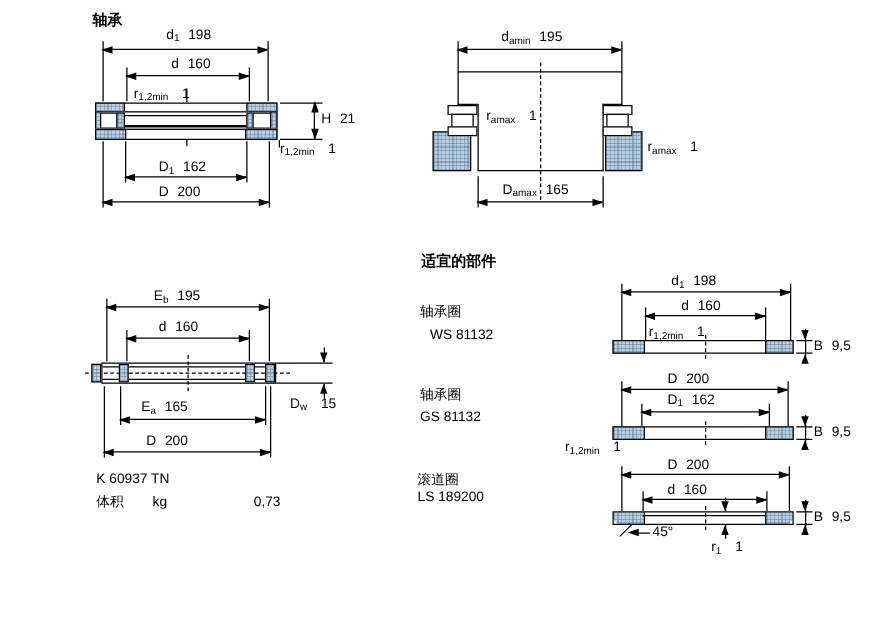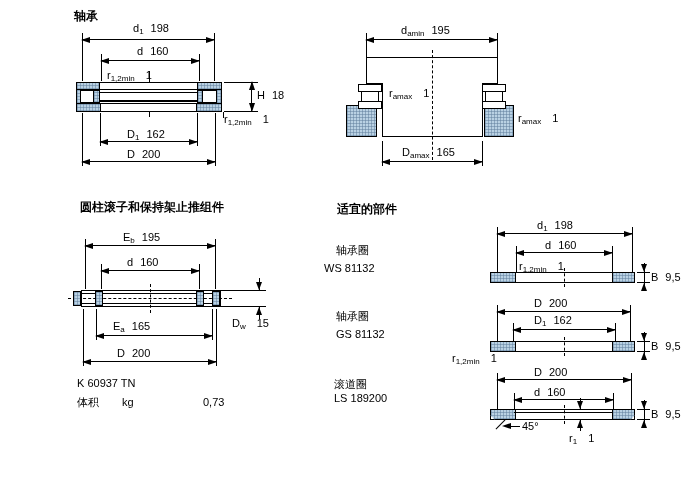--- a/index.html
+++ b/index.html
@@ -66,21 +66,21 @@
   <div class="hatch" style="left:197px;top:90px;width:6px;height:13px"></div>
   <div class="box" style="left:202px;top:90px;width:15px;height:13px"></div>
   <div class="hatch" style="left:216px;top:89px;width:6px;height:15px"></div>
   <div class="box" style="left:76px;top:103px;width:146px;height:9px"></div>
   <div class="hatch" style="left:76px;top:103px;width:25px;height:9px"></div>
   <div class="hatch" style="left:196px;top:103px;width:26px;height:9px"></div>
 
   <div class="hl" style="left:224px;top:82px;width:34px"></div>
   <div class="hl" style="left:224px;top:111px;width:34px"></div>
   <div class="dv" style="left:251px;top:82px;height:29px"></div>
-  <span class="lbl" style="left:257px;top:89px"><span>H</span><sub></sub><span class="val">18</span></span>
+  <span class="lbl" style="left:257px;top:89px"><span>H</span><sub></sub><span class="val">21</span></span>
 
   <div class="vl" style="left:223px;top:112px;height:6px"></div>
   <span class="lbl" style="left:224px;top:113px"><span>r</span><sub>1,2min</sub><span class="valg">1</span></span>
 
   <span class="lbl" style="left:127px;top:128px"><span>D</span><sub>1</sub><span class="val">162</span></span>
   <div class="dh" style="left:100px;top:141px;width:97px"></div>
   <div class="vl" style="left:100px;top:113px;height:33px"></div>
   <div class="vl" style="left:197px;top:113px;height:33px"></div>
 
   <span class="lbl" style="left:127px;top:148px"><span>D</span><sub></sub><span class="val">200</span></span>
@@ -115,21 +115,20 @@
   <div class="dashv" style="left:432px;top:50px;height:110px"></div>
 
   <span class="lbl" style="left:389px;top:87px"><span>r</span><sub>amax</sub><span class="valg">1</span></span>
   <span class="lbl" style="left:518px;top:112px"><span>r</span><sub>amax</sub><span class="valg">1</span></span>
 
   <span class="lbl" style="left:402px;top:146px"><span>D</span><sub>amax</sub><span class="val">165</span></span>
   <div class="dh" style="left:382px;top:161px;width:100px"></div>
   <div class="vl" style="left:382px;top:141px;height:25px"></div>
   <div class="vl" style="left:482px;top:141px;height:25px"></div>
 
-  <span class="lbl t" style="left:80px;top:201px">圆柱滚子和保持架止推组件</span>
 
   <span class="lbl" style="left:123px;top:231px"><span>E</span><sub>b</sub><span class="val">195</span></span>
   <div class="dh" style="left:85px;top:245px;width:130px"></div>
   <div class="vl" style="left:85px;top:239px;height:50px"></div>
   <div class="vl" style="left:215px;top:239px;height:50px"></div>
 
   <span class="lbl" style="left:127px;top:256px"><span>d</span><sub></sub><span class="val">160</span></span>
   <div class="dh" style="left:101px;top:270px;width:98px"></div>
   <div class="vl" style="left:101px;top:264px;height:25px"></div>
   <div class="vl" style="left:199px;top:264px;height:25px"></div>
@@ -162,21 +161,21 @@
   <div class="vl" style="left:83px;top:309px;height:57px"></div>
   <div class="vl" style="left:216px;top:309px;height:57px"></div>
 
   <span class="lbl" style="left:77px;top:377px">K 60937 TN</span>
   <span class="lbl" style="left:77px;top:396px">体积</span>
   <span class="lbl" style="left:122px;top:396px">kg</span>
   <span class="lbl" style="left:203px;top:396px">0,73</span>
 
   <span class="lbl t" style="left:337px;top:203px">适宜的部件</span>
   <span class="lbl" style="left:336px;top:244px">轴承圈</span>
-  <span class="lbl" style="left:324px;top:262px">WS 81132</span>
+  <span class="lbl" style="left:344px;top:262px">WS 81132</span>
   <span class="lbl" style="left:336px;top:310px">轴承圈</span>
   <span class="lbl" style="left:336px;top:328px">GS 81132</span>
   <span class="lbl" style="left:334px;top:378px">滚道圈</span>
   <span class="lbl" style="left:334px;top:392px">LS 189200</span>
 
   <span class="lbl" style="left:537px;top:219px"><span>d</span><sub>1</sub><span class="val">198</span></span>
   <div class="dh" style="left:497px;top:233px;width:135px"></div>
   <div class="vl" style="left:497px;top:227px;height:45px"></div>
   <div class="vl" style="left:632px;top:227px;height:45px"></div>
 

